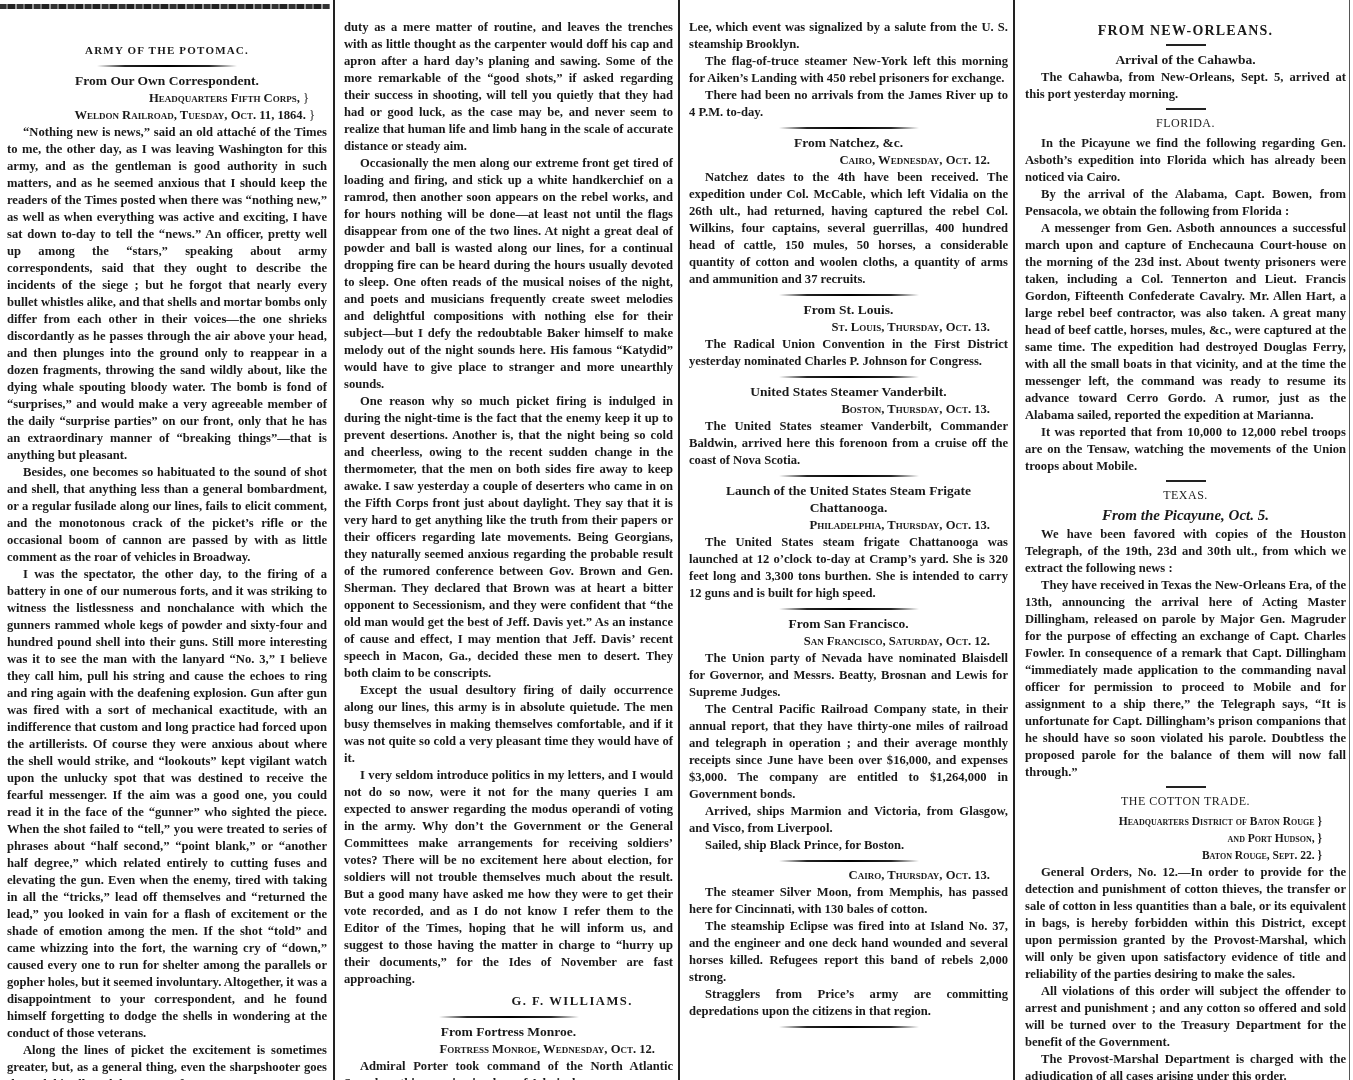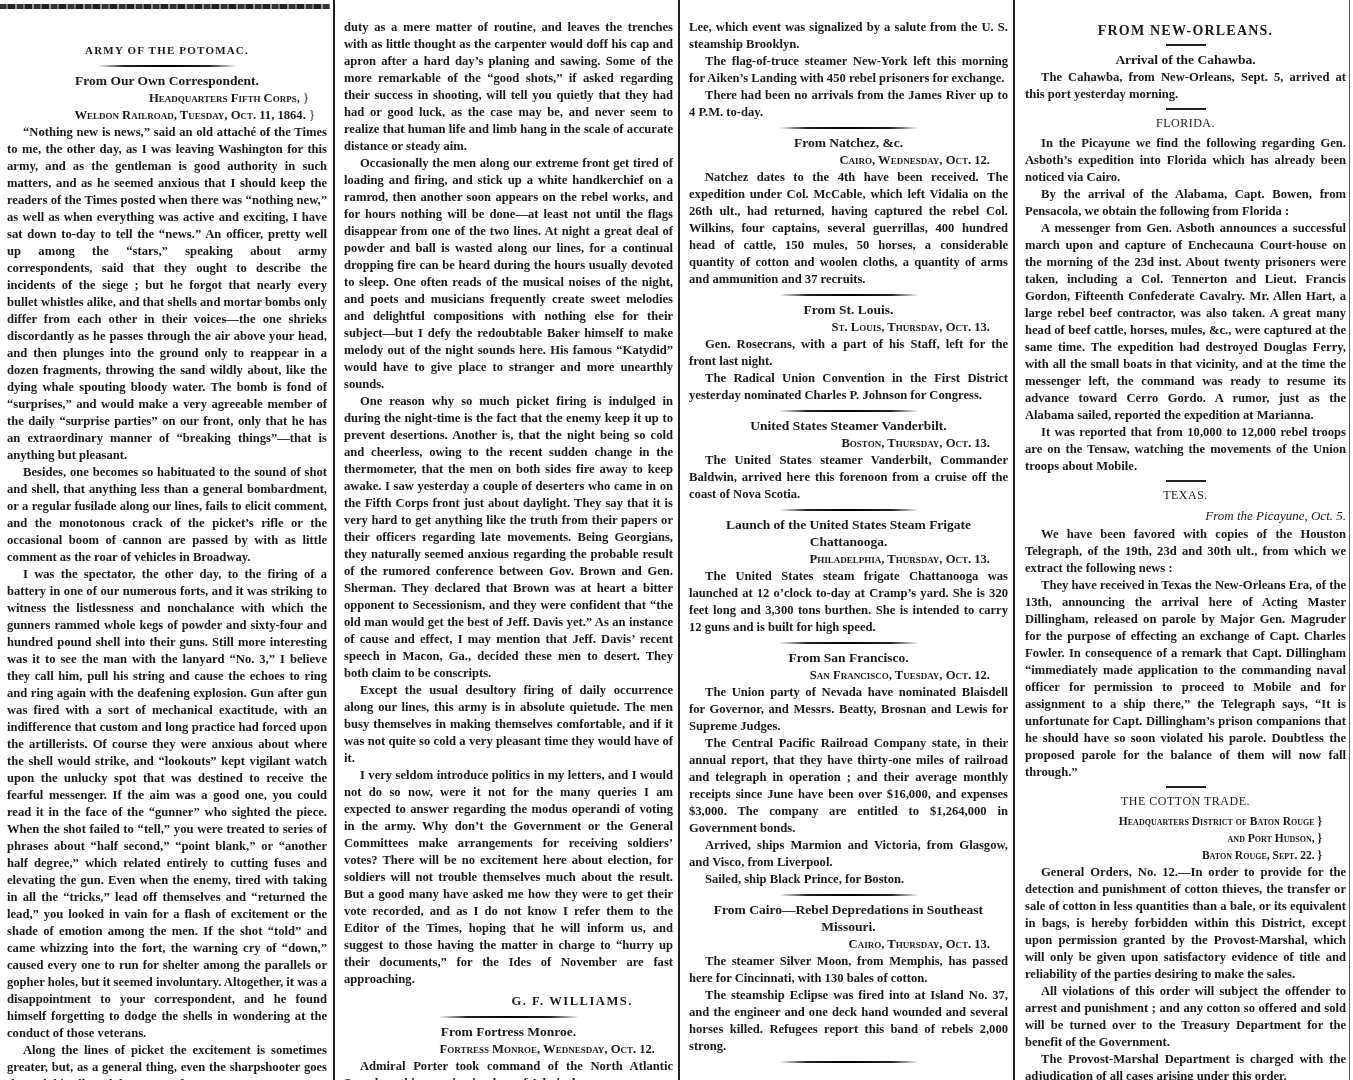--- a/index.html
+++ b/index.html
@@ -29,21 +29,21 @@
   .rv4 { left:1349px; height:1080px; width:1px; background:#555; }
   p { margin:0; text-indent:16px; }
   p.noind { text-indent:0; }
   .headline {
     text-align:center; font-size:11px; letter-spacing:1.2px; font-weight:900;
     margin:8px 0 4px; text-transform:uppercase;
   }
   .sub {
     text-align:center; font-size:13.5px; font-weight:bold; margin:2px 0 1px;
   }
-  .sub2 { text-align:right; font-size:13px; font-weight:normal; margin:2px 0; }
+  .sub2 { text-align:center; font-size:15px; font-weight:bold; margin:2px 0; }
   .dateline { text-align:right; padding-right:18px; font-size:12.6px; font-weight:bold; }
   .dateline .sc, .sc { font-variant:small-caps; }
   .brace { font-weight:normal; }
   .dash {
     width:140px; height:2px; margin:6px auto 5px;
     background:linear-gradient(90deg,transparent,#222 20%,#000 50%,#222 80%,transparent);
   }
   .short { width:40px; height:2px; background:#222; margin:5px auto; }
   .section {
     text-align:center; font-size:12px; font-weight:normal; letter-spacing:0.5px; margin:4px 0 3px;
@@ -92,46 +92,45 @@
     <p>There had been no arrivals from the James River up to 4 P.M. to-day.</p>
     <div class="dash"></div>
 
     <div class="sub">From Natchez, &amp;c.</div>
     <div class="dateline sc">Cairo, Wednesday, Oct. 12.</div>
     <p>Natchez dates to the 4th have been received. The expedition under Col. McCable, which left Vidalia on the 26th ult., had returned, having captured the rebel Col. Wilkins, four captains, several guerrillas, 400 hundred head of cattle, 150 mules, 50 horses, a considerable quantity of cotton and woolen cloths, a quantity of arms and ammunition and 37 recruits.</p>
     <div class="dash"></div>
 
     <div class="sub">From St. Louis.</div>
     <div class="dateline sc">St. Louis, Thursday, Oct. 13.</div>
-    <p>Gen. Rosecrans, with a part of his Staff, left for the front last night.</p>
     <p>The Radical Union Convention in the First District yesterday nominated Charles P. Johnson for Congress.</p>
     <div class="dash"></div>
 
     <div class="sub">United States Steamer Vanderbilt.</div>
     <div class="dateline sc">Boston, Thursday, Oct. 13.</div>
     <p>The United States steamer Vanderbilt, Commander Baldwin, arrived here this forenoon from a cruise off the coast of Nova Scotia.</p>
     <div class="dash"></div>
 
     <div class="sub">Launch of the United States Steam Frigate Chattanooga.</div>
     <div class="dateline sc">Philadelphia, Thursday, Oct. 13.</div>
     <p>The United States steam frigate Chattanooga was launched at 12 o’clock to-day at Cramp’s yard. She is 320 feet long and 3,300 tons burthen. She is intended to carry 12 guns and is built for high speed.</p>
     <div class="dash"></div>
 
     <div class="sub">From San Francisco.</div>
-    <div class="dateline sc">San Francisco, Tuesday, Oct. 12.</div>
+    <div class="dateline sc">San Francisco, Saturday, Oct. 12.</div>
     <p>The Union party of Nevada have nominated Blaisdell for Governor, and Messrs. Beatty, Brosnan and Lewis for Supreme Judges.</p>
     <p>The Central Pacific Railroad Company state, in their annual report, that they have thirty-one miles of railroad and telegraph in operation ; and their average monthly receipts since June have been over $16,000, and expenses $3,000. The company are entitled to $1,264,000 in Government bonds.</p>
     <p>Arrived, ships Marmion and Victoria, from Glasgow, and Visco, from Liverpool.</p>
     <p>Sailed, ship Black Prince, for Boston.</p>
     <div class="dash"></div>
 
-    <div class="sub">From Cairo—Rebel Depredations in Southeast Missouri.</div>
     <div class="dateline sc">Cairo, Thursday, Oct. 13.</div>
     <p>The steamer Silver Moon, from Memphis, has passed here for Cincinnati, with 130 bales of cotton.</p>
     <p>The steamship Eclipse was fired into at Island No. 37, and the engineer and one deck hand wounded and several horses killed. Refugees report this band of rebels 2,000 strong.</p>
+    <p>Stragglers from Price’s army are committing depredations upon the citizens in that region.</p>
     <div class="dash"></div>
   </div>
 
   <div class="col c4">
     <div class="headline" style="margin-top:4px;font-size:14px">FROM NEW-ORLEANS.</div>
     <div class="short"></div>
     <div class="sub">Arrival of the Cahawba.</div>
     <p>The Cahawba, from New-Orleans, Sept. 5, arrived at this port yesterday morning.</p>
     <div class="short"></div>
 

